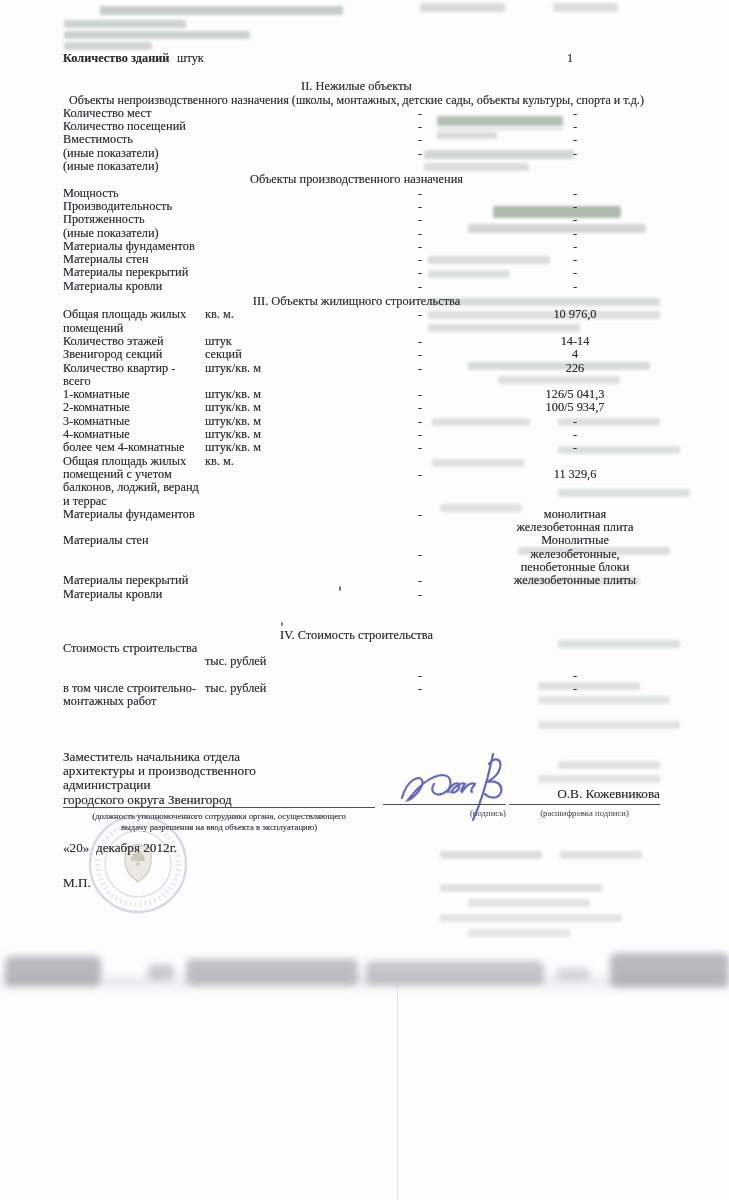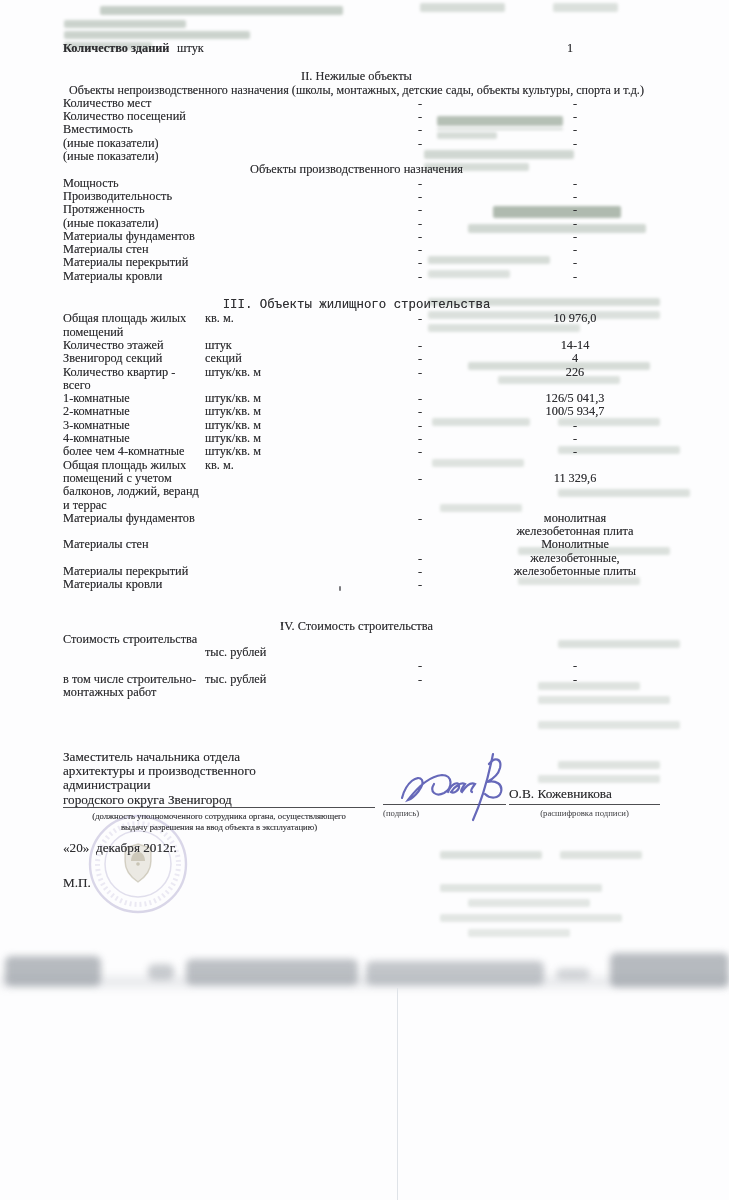--- a/index.html
+++ b/index.html
@@ -1,19 +1,19 @@
 <!DOCTYPE html>
 <html><head>
 <meta charset="utf-8">
 <style>
   html,body{margin:0;padding:0;background:#ffffff;}
   .page{position:relative;width:729px;height:1200px;background:#fdfdfe;overflow:hidden;
         font-family:"Liberation Serif","DejaVu Serif",serif;color:#2e2e31;}
   .txt{text-shadow:0 0 .5px rgba(46,46,49,.5);}
-  .flow{position:absolute;top:42px;left:0;width:649px;z-index:3;}
+  .flow{position:absolute;top:52px;left:0;width:649px;z-index:3;}
   .top-row{position:relative;height:13.3px;font-size:12.3px;line-height:13.4px;}
   .top-row .lbl{position:absolute;left:63px;font-weight:bold;white-space:nowrap;}
   .top-row .unit{position:absolute;left:177px;white-space:nowrap;}
   .top-row .val{position:absolute;left:495px;width:150px;text-align:center;}
   .row{display:grid;grid-template-columns:142px 135px 160px 150px;margin-left:63px;
        height:13.3px;font-size:12.3px;line-height:13.5px;}
   .c-label,.c-unit{white-space:nowrap;overflow:visible;}
   .c-dash{text-align:center;}
   .c-val{text-align:center;white-space:nowrap;}
   .sec-title{margin-left:63px;width:587px;text-align:center;font-size:12.4px;
@@ -23,25 +23,25 @@
   .sig-area{position:absolute;top:750px;left:63px;width:330px;font-size:13.2px;
             line-height:14.2px;z-index:3;}
   .pos-line{white-space:nowrap;}
   .pos-line.underlined{border-bottom:1px solid #4e4e52;width:312px;}
   .pos-caption{width:312px;text-align:center;font-size:8.7px;line-height:10.8px;
                color:#3a3a3e;margin-top:3px;}
   .date-line{margin-top:9px;white-space:pre;}
   .stamp-label{margin-top:20px;}
   .sign-rule{position:absolute;left:383px;top:804px;width:123px;border-bottom:1px solid #4e4e52;z-index:3;}
   .name-rule{position:absolute;left:509px;top:804px;width:151px;border-bottom:1px solid #4e4e52;z-index:3;}
-  .sign-caption{position:absolute;left:383px;top:808px;width:123px;text-align:left;
+  .sign-caption{position:absolute;left:383px;top:808px;width:123px;text-align:right;
                 font-size:8.7px;color:#3a3a3e;z-index:3;}
   .name-caption{position:absolute;left:509px;top:808px;width:151px;text-align:center;
                 font-size:8.7px;color:#3a3a3e;z-index:3;}
-  .sign-name{position:absolute;left:509px;top:786px;width:151px;text-align:left;
+  .sign-name{position:absolute;left:509px;top:786px;width:151px;text-align:right;
              font-size:13.3px;z-index:3;}
   .sig-svg{position:absolute;left:396px;top:748px;z-index:4;}
   .seal-svg{position:absolute;left:86px;top:812px;z-index:1;}
   .artifacts{position:absolute;inset:0;z-index:0;pointer-events:none;}
   .smudge{position:absolute;background:#8fa091;filter:blur(1.6px);border-radius:2px;}
   .smudge-dark{position:absolute;background:#70846f;filter:blur(1.4px);border-radius:2px;}
   .blob{position:absolute;background:#7d848c;filter:blur(3.5px);border-radius:6px;}
   .dot{position:absolute;background:#45454a;border-radius:1px;}
   .streak{position:absolute;left:0;top:976px;width:729px;height:12px;background:#8a919a;
           opacity:.16;filter:blur(4px);}
@@ -184,21 +184,21 @@
           <span class="c-unit"></span>
           <span class="c-dash">-</span>
           <span class="c-val">-</span>
         </div>
         <div class="row txt">
           <span class="c-label">Материалы кровли</span>
           <span class="c-unit"></span>
           <span class="c-dash">-</span>
           <span class="c-val">-</span>
         </div>
-        <div class="sec-title txt" style="margin-top: 16px; font-family: Liberation Mono, monospace;">III. Объекты жилищного строительства</div>
+        <div class="sec-title txt" style="margin-top: 2px;">III. Объекты жилищного строительства</div>
         <div class="row txt">
           <span class="c-label">Общая площадь жилых</span>
           <span class="c-unit">кв. м.</span>
           <span class="c-dash">-</span>
           <span class="c-val">10 976,0</span>
         </div>
         <div class="row txt">
           <span class="c-label">помещений</span>
           <span class="c-unit"></span>
           <span class="c-dash"></span>
@@ -298,20 +298,26 @@
           <span class="c-label">Материалы стен</span>
           <span class="c-unit"></span>
           <span class="c-dash"></span>
           <span class="c-val">Монолитные</span>
         </div>
         <div class="row txt">
           <span class="c-label"></span>
           <span class="c-unit"></span>
           <span class="c-dash">-</span>
           <span class="c-val">железобетонные,</span>
+        </div>
+        <div class="row txt">
+          <span class="c-label"></span>
+          <span class="c-unit"></span>
+          <span class="c-dash"></span>
+          <span class="c-val">пенобетонные блоки</span>
         </div>
         <div class="row txt">
           <span class="c-label">Материалы перекрытий</span>
           <span class="c-unit"></span>
           <span class="c-dash">-</span>
           <span class="c-val">железобетонные плиты</span>
         </div>
         <div class="row txt">
           <span class="c-label">Материалы кровли</span>
           <span class="c-unit"></span>

